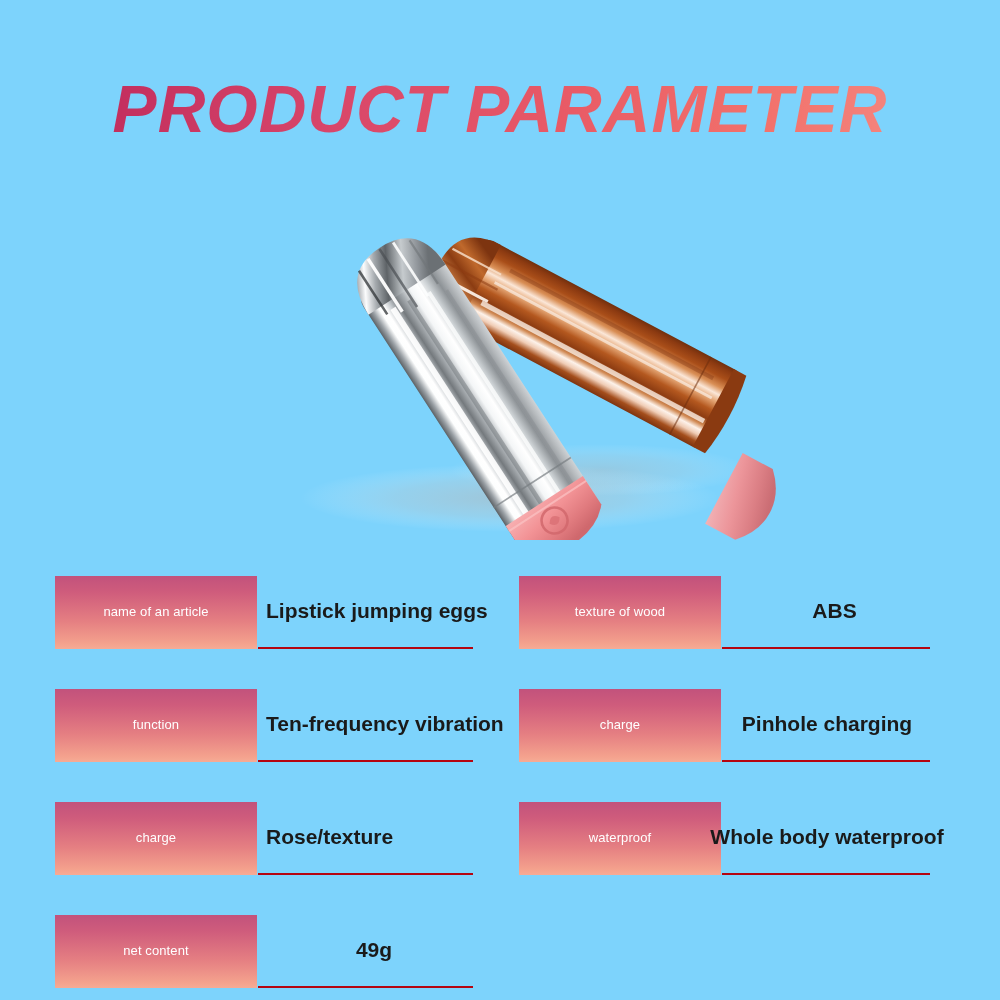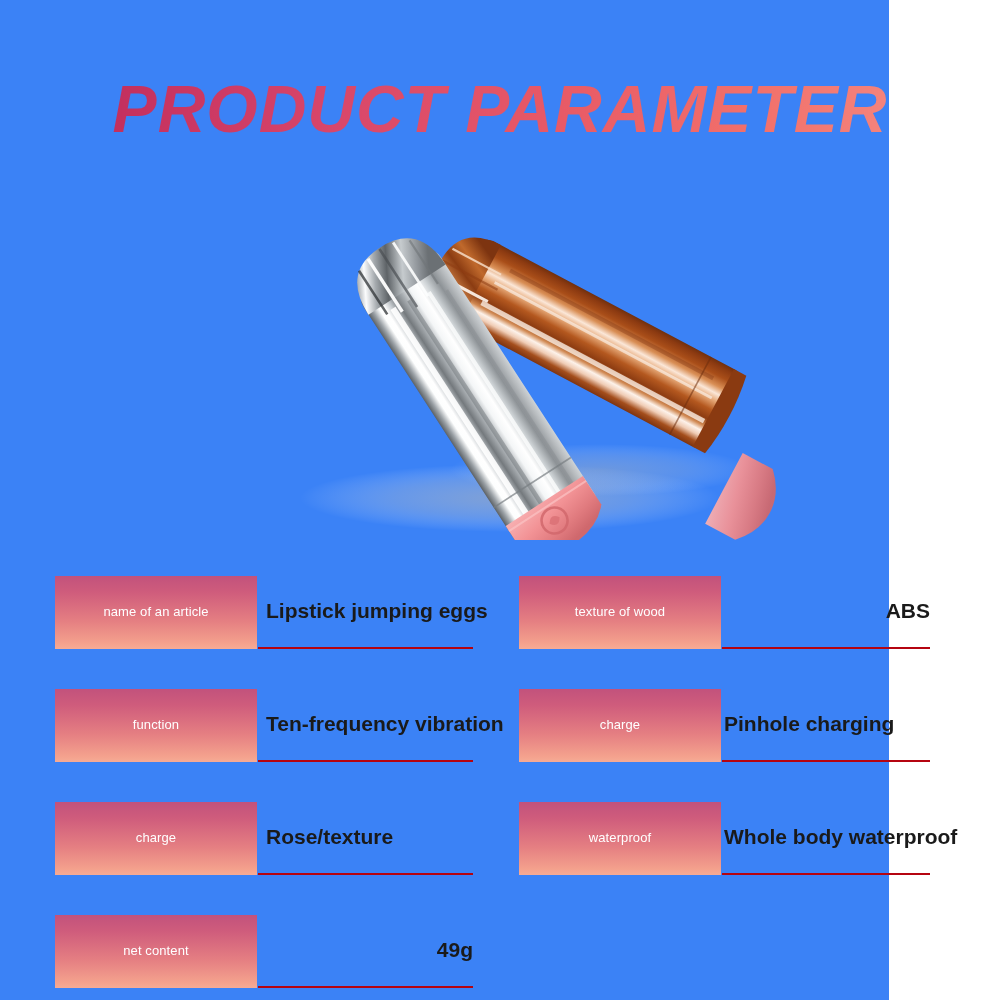--- a/index.html
+++ b/index.html
@@ -7,23 +7,23 @@
   html, body {
     width: 1000px;
     height: 1000px;
     background: #ffffff;
     font-family: "Liberation Sans", sans-serif;
     overflow: hidden;
   }
 
   #page {
     position: relative;
-    width: 889px;
+    width: 1000px;
     height: 1000px;
-    background: #3b82f6;
+    background: #7dd3fc;
   }
 
   
   #title-wrap {
     position: absolute;
     left: 0;
     top: 76px;
     width: 1000px;
     text-align: center;
     z-index: 5;
@@ -118,25 +118,25 @@
     left: 203px;
     width: 215px;
     padding-left: 8px;
     justify-content: flex-start;
   }
   
   .col-right .spec-value-cell {
     left: 203px;
     width: 208px;
     padding-left: 2px;
-    justify-content: flex-start;
+    justify-content: center;
   }
   
   .spec-value-cell.center {
-    justify-content: flex-end;
+    justify-content: center;
     padding-left: 17px;
   }
 </style>
 </head>
 <body>
 
 <div id="page">
 
   <div id="title-wrap">
     <h1 id="page-title">PRODUCT PARAMETER</h1>

